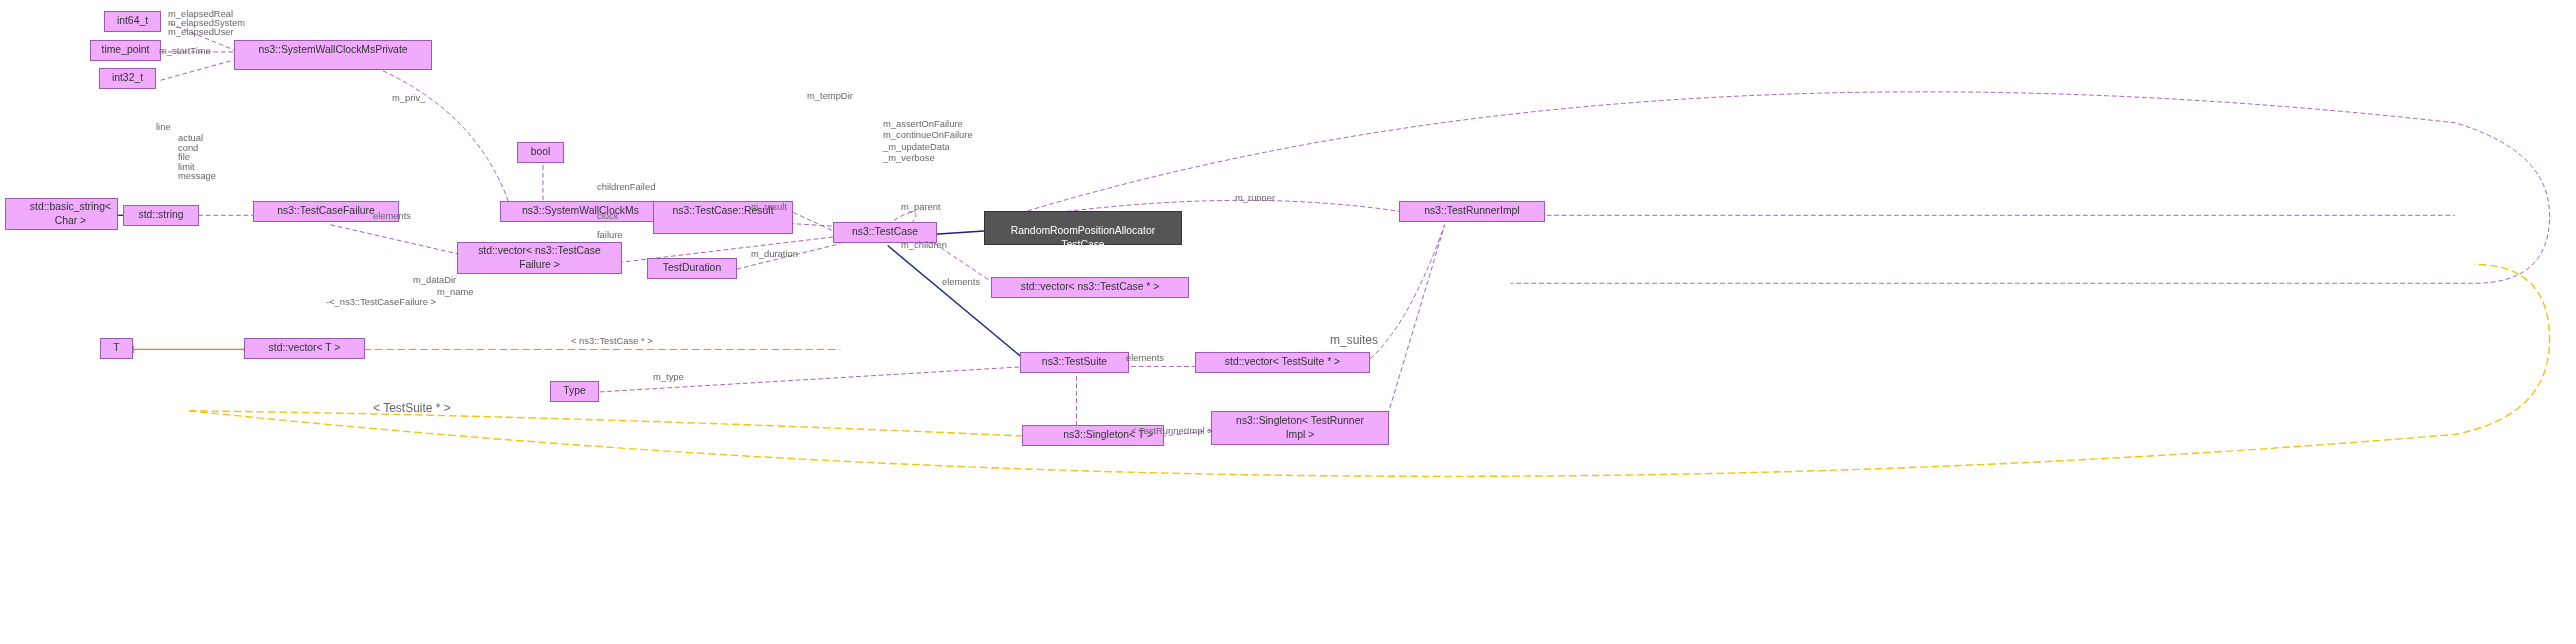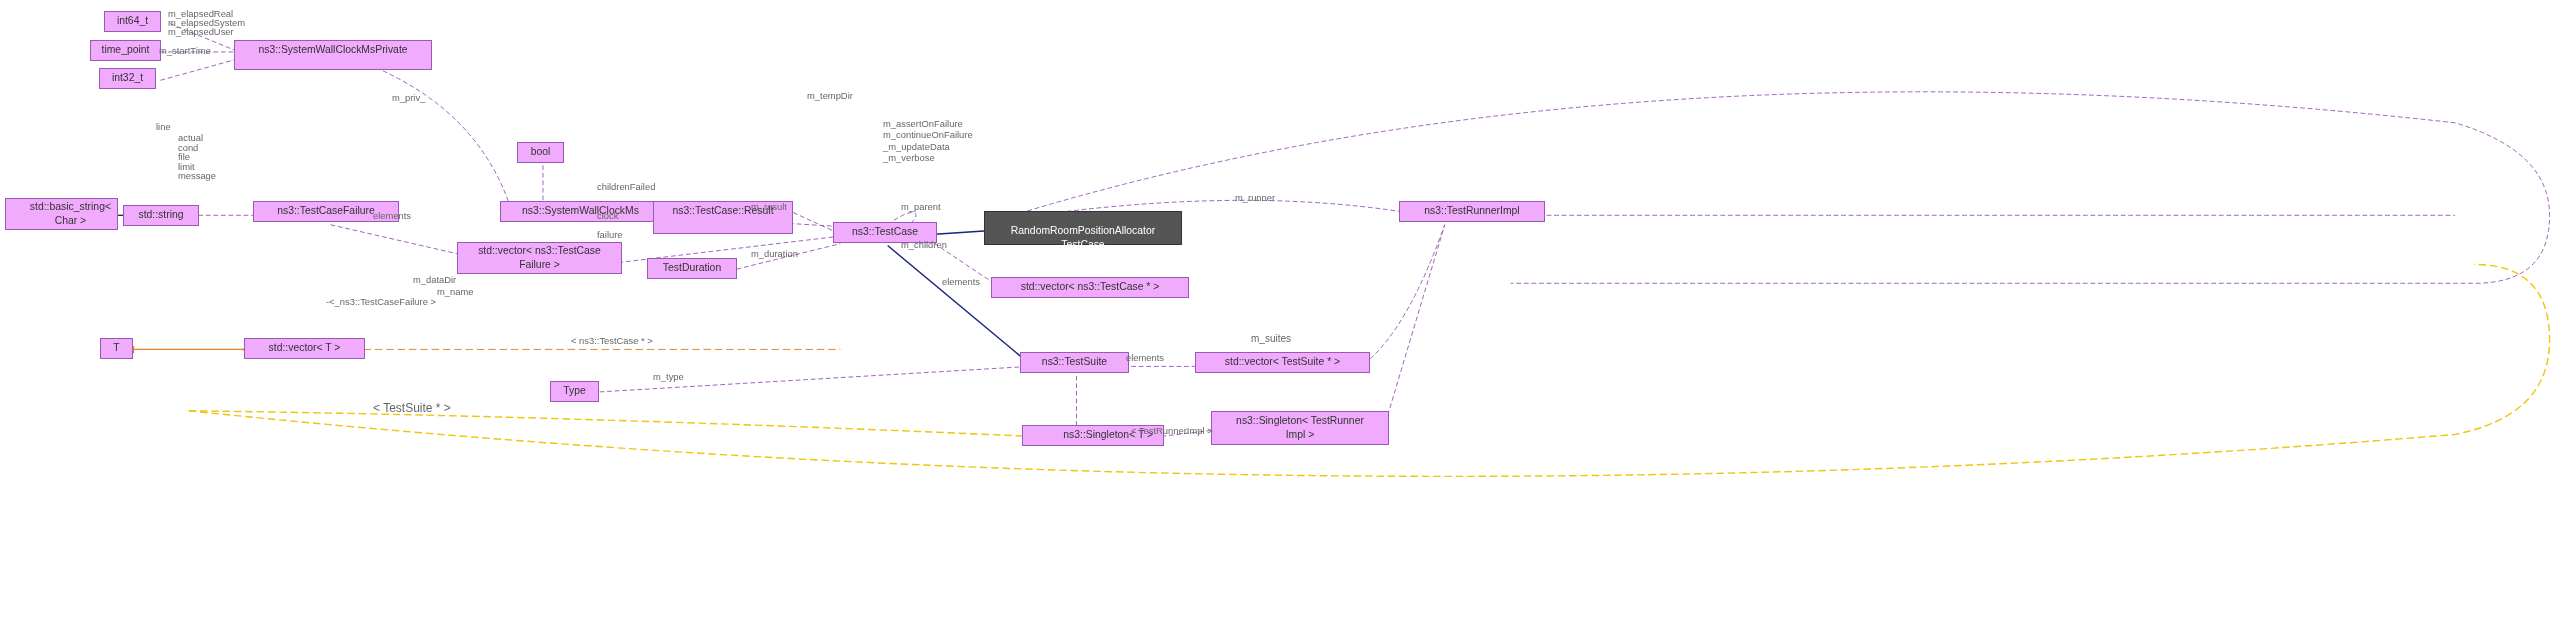--- a/index.html
+++ b/index.html
@@ -238,21 +238,21 @@
   <div style="position:absolute; left:901px; top:239px; font-size:9.4px; color:#666;">m_children</div>
   <div style="position:absolute; left:942px; top:276px; font-size:9.4px; color:#666;">elements</div>
 
   <div style="position:absolute; left:413px; top:274px; font-size:9.4px; color:#666;">m_dataDir</div>
   <div style="position:absolute; left:413px; top:286px; font-size:9.4px; color:#666;margin-left:24px;">m_name</div>
   <div style="position:absolute; left:326px; top:296px; font-size:9.4px; color:#666;">-&lt;_ns3::TestCaseFailure &gt;</div>
 
   <div style="position:absolute; left:571px; top:335px; font-size:9.4px; color:#666;">&lt; ns3::TestCase * &gt;</div>
   <div style="position:absolute; left:1126px; top:352px; font-size:9.4px; color:#666;">elements</div>
   <div style="position:absolute; left:1235px; top:192px; font-size:9.4px; color:#666;">m_runner</div>
-  <div style="position:absolute; left:1251px; top:333px; font-size:10px; color:#666;">m_suites</div>
+  <div style="position:absolute; left:1330px; top:333px; font-size:12px; color:#666;">m_suites</div>
 
   <div style="position:absolute; left:373px; top:401px; font-size:12px; color:#666;">&lt; TestSuite * &gt;</div>
   <div style="position:absolute; left:1131px; top:425px; font-size:9.4px; color:#666;">&lt; TestRunnerImpl &gt;</div>
   <div style="position:absolute; left:653px; top:371px; font-size:9.4px; color:#666;">m_type</div>
 
   <div style="position:absolute; left:807px; top:90px; font-size:9.4px; color:#666;">m_tempDir</div>
   <div style="position:absolute; left:883px; top:118px; font-size:9.4px; color:#666;">m_assertOnFailure</div>
   <div style="position:absolute; left:883px; top:129px; font-size:9.4px; color:#666;">m_continueOnFailure</div>
   <div style="position:absolute; left:883px; top:141px; font-size:9.4px; color:#666;">_m_updateData</div>
   <div style="position:absolute; left:883px; top:152px; font-size:9.4px; color:#666;">_m_verbose</div>

